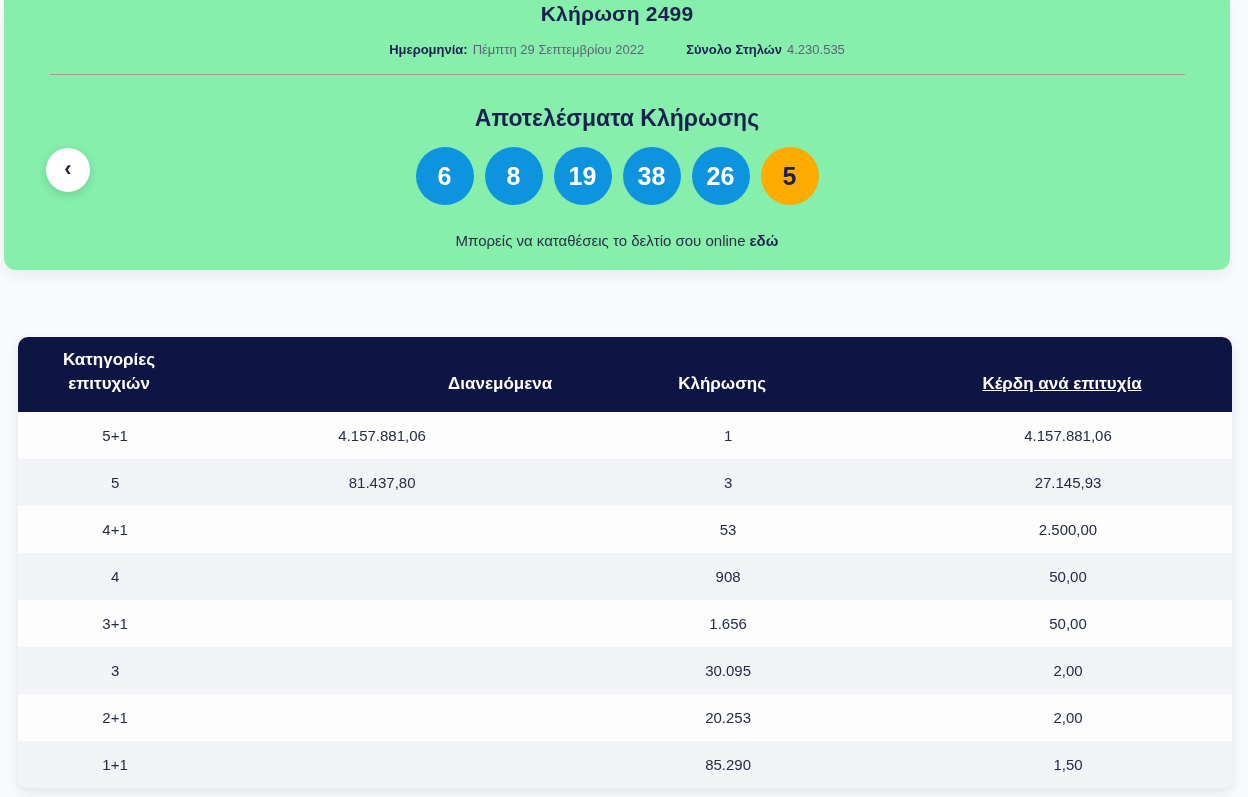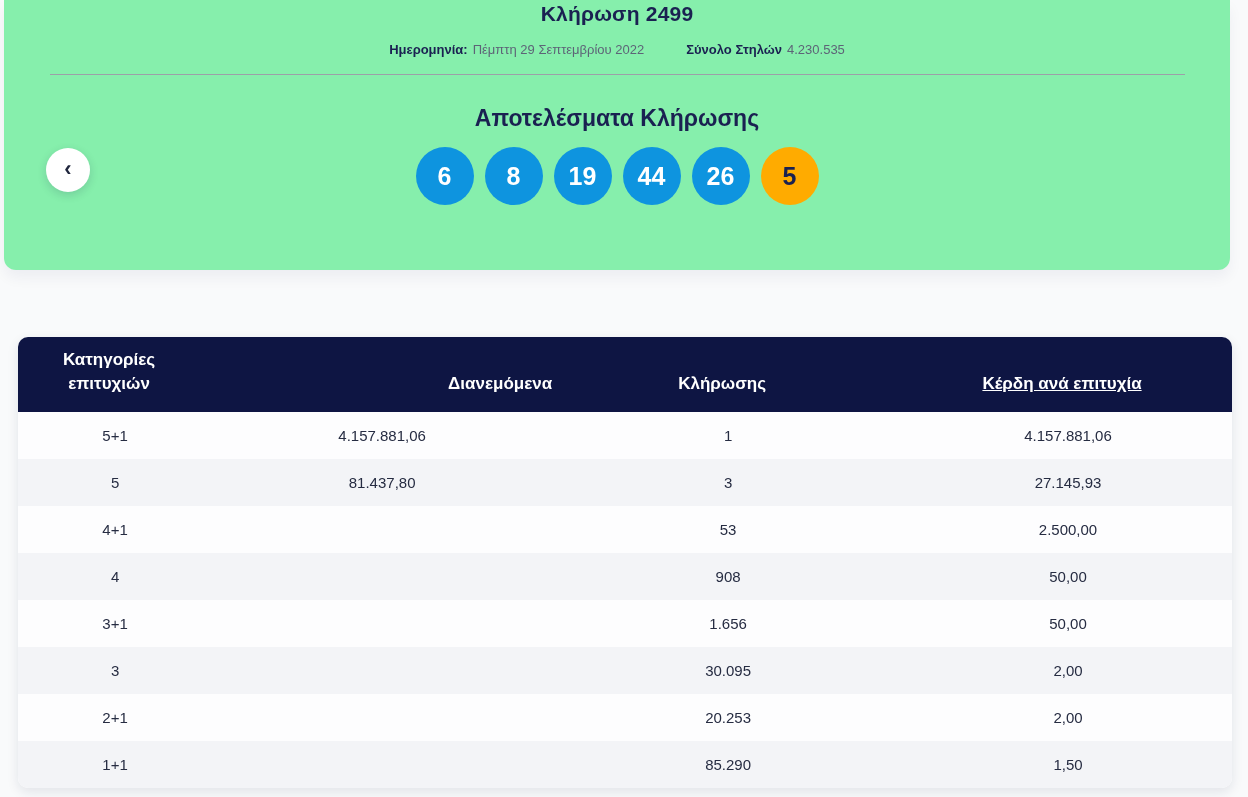--- a/index.html
+++ b/index.html
@@ -164,25 +164,28 @@
     </div>
 
     <hr class="hero-divider">
 
     <h2 class="results-title">Αποτελέσματα Κλήρωσης</h2>
 
     <div class="balls">
       <span class="ball">6</span>
       <span class="ball">8</span>
       <span class="ball">19</span>
-      <span class="ball">44</span>
+      <span class="ball">38</span>
       <span class="ball">26</span>
       <span class="ball ball--joker">5</span>
     </div>
 
+    <p class="hero-cta">
+      <span>Μπορείς να καταθέσεις το δελτίο σου online</span><a href="#">εδώ</a>
+    </p>
   </section>
 
   <button class="prev-btn">
     <span>‹</span>
   </button>
 
   <div class="prize-table-wrap">
     <table>
       <thead>
         <tr>

